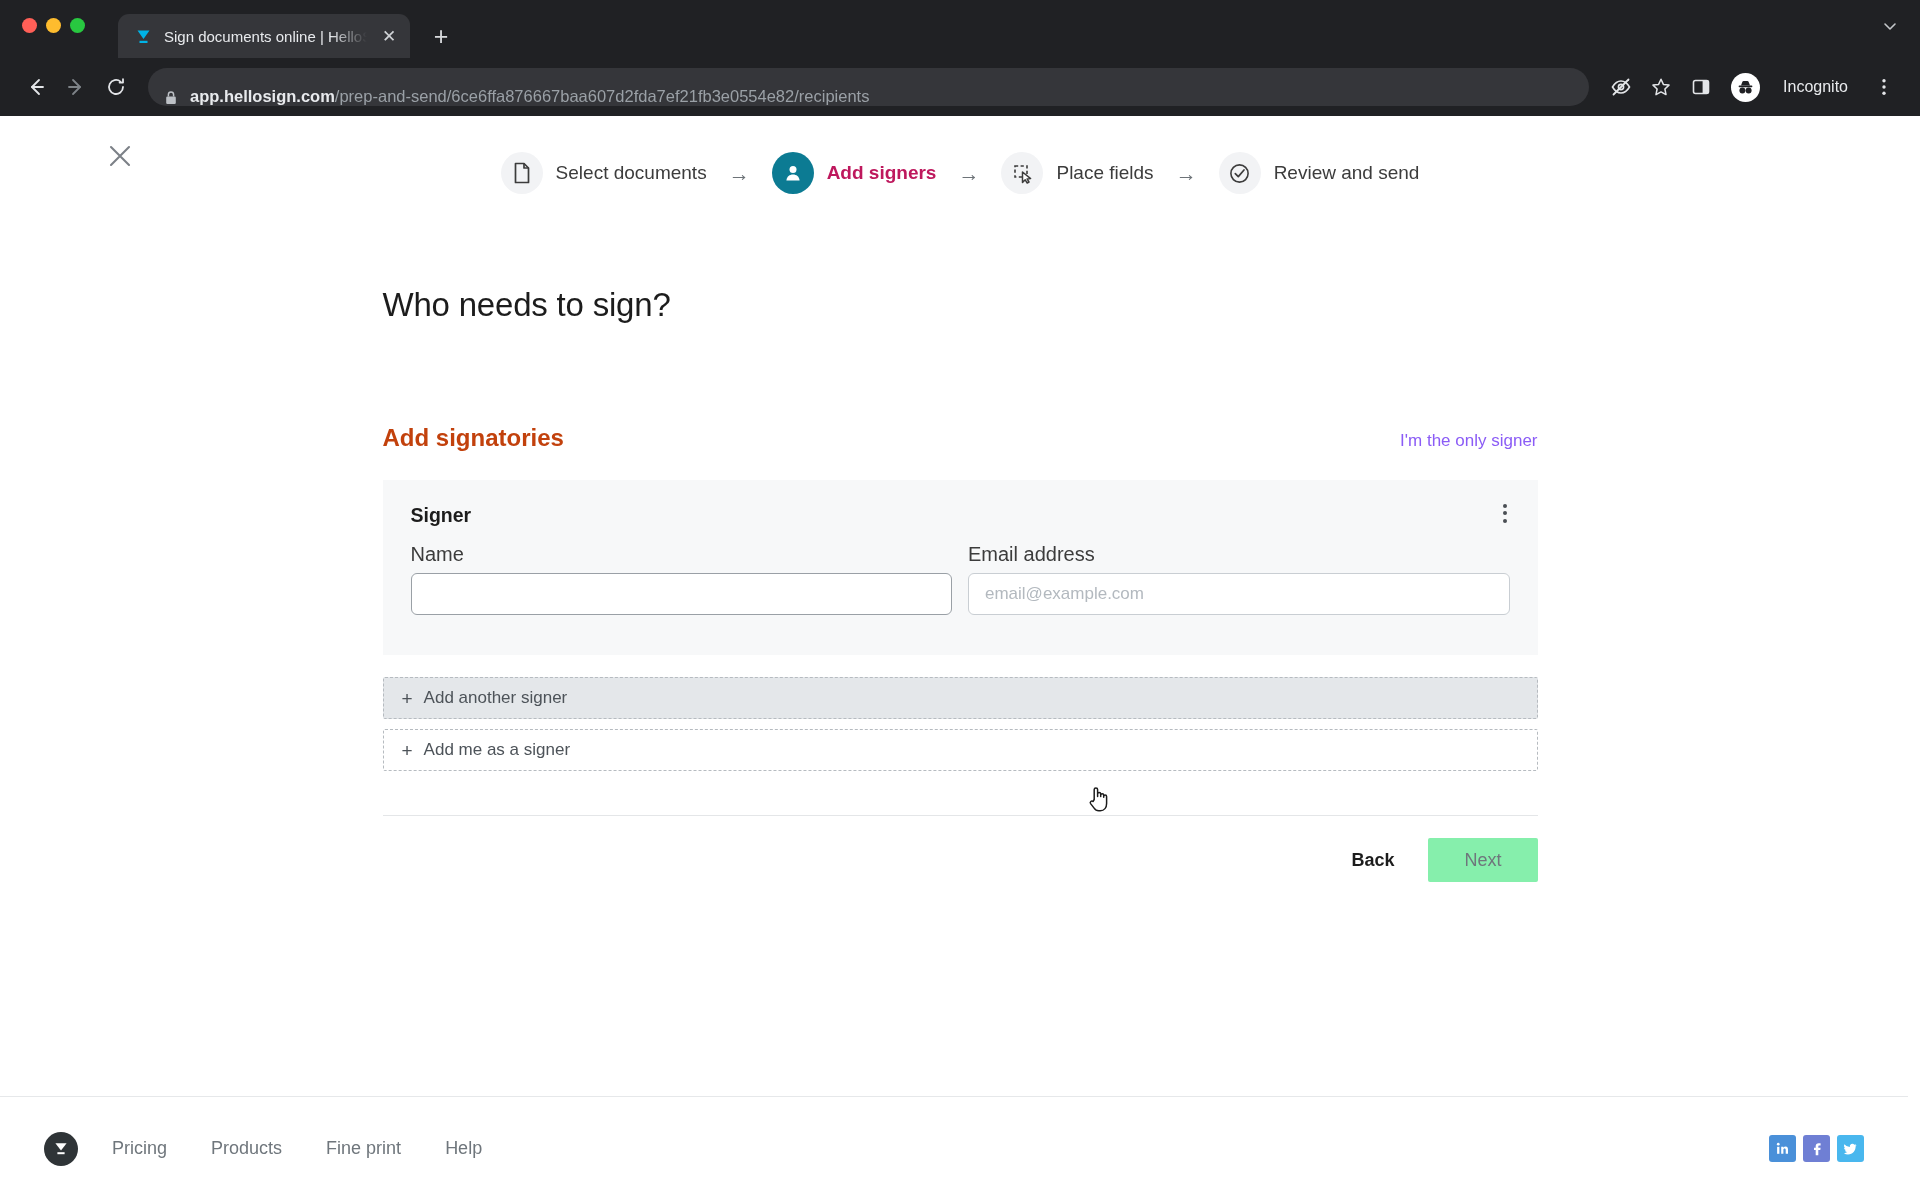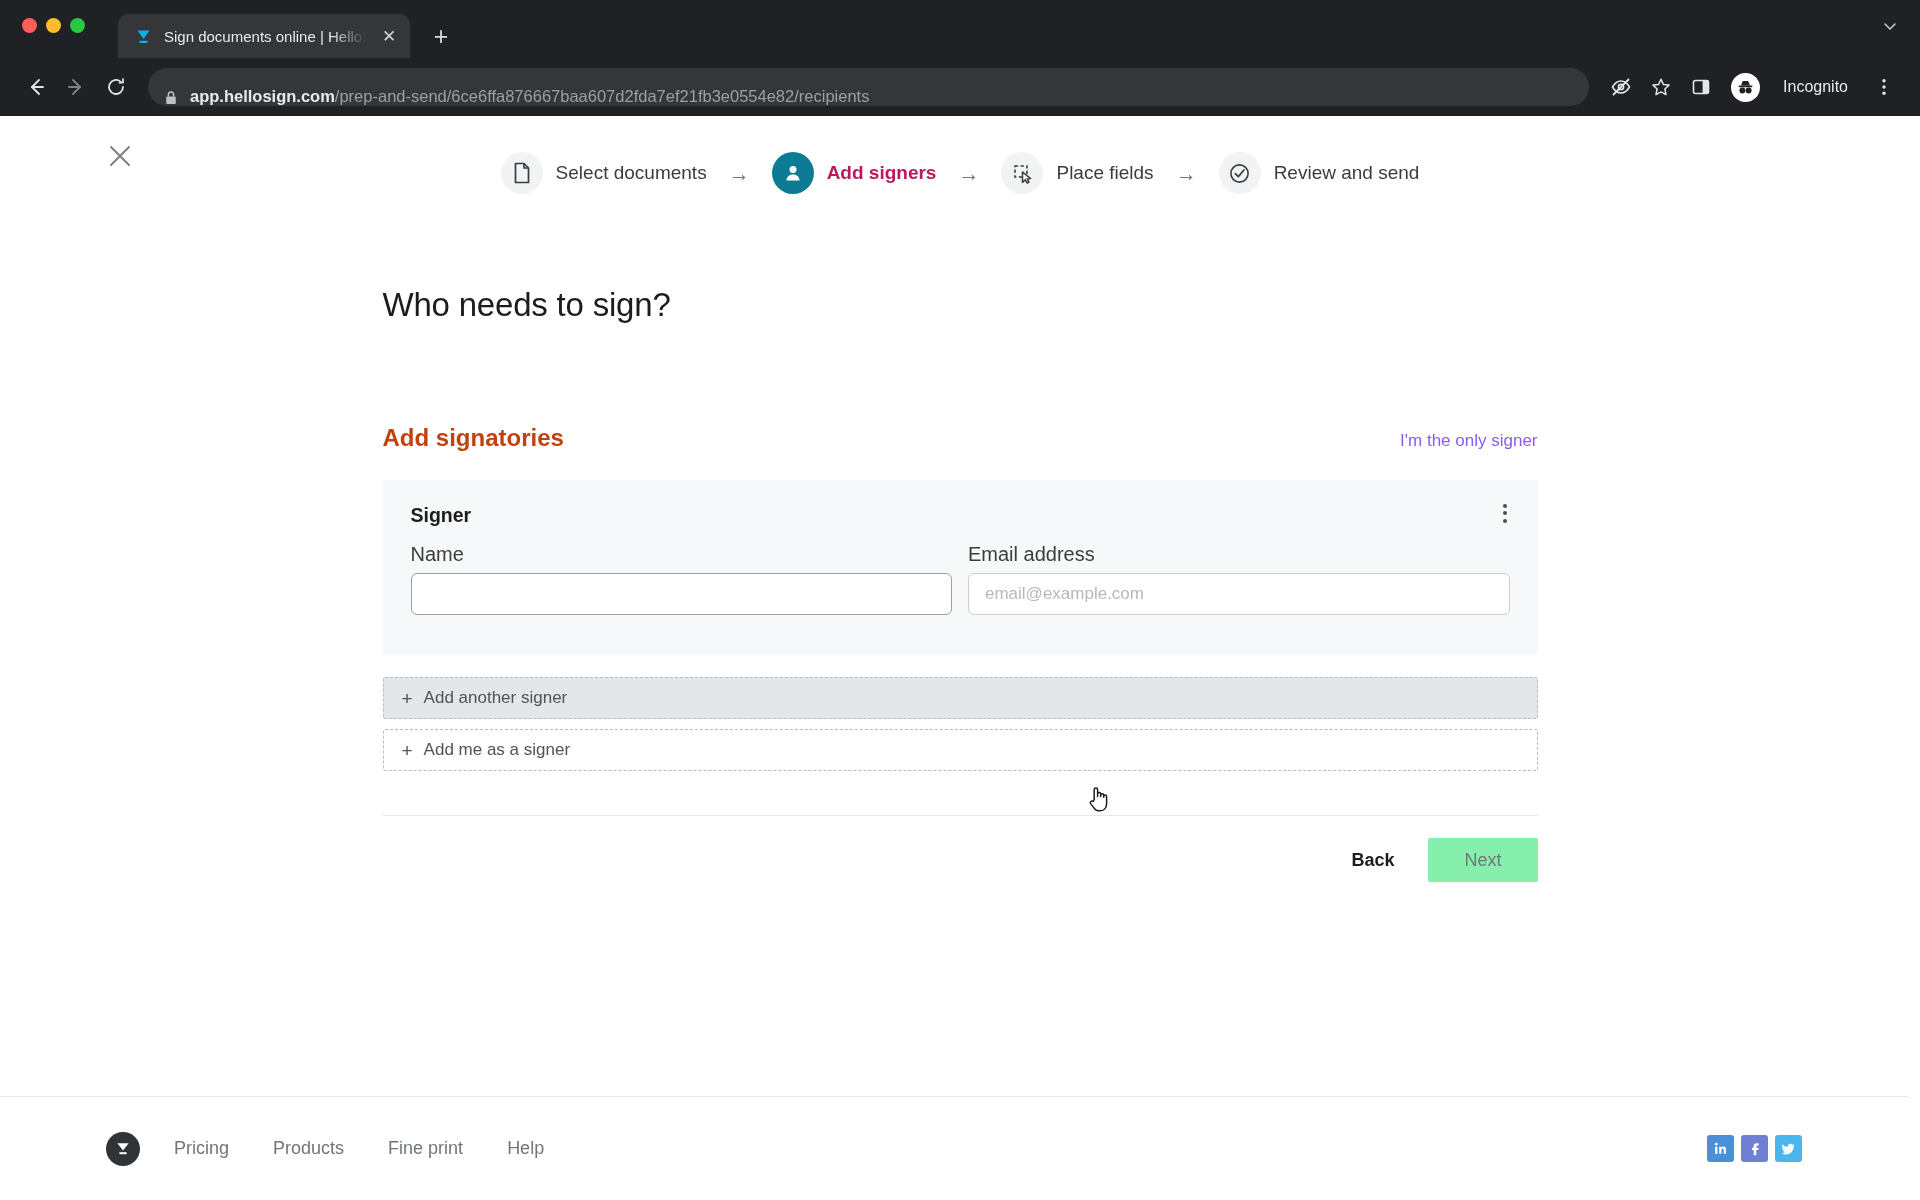--- a/index.html
+++ b/index.html
@@ -182,21 +182,21 @@
     height: 44px; padding: 0 36px; background: #86efac; border: none;
     font-size: 18px; color: #6f767c; border-radius: 2px;
     font-family: "Liberation Sans", sans-serif;
   }
 
   
   #page-footer {
     position: absolute; left: 0; right: 12px; bottom: 0;
     height: 104px; border-top: 1px solid #e6e8ea;
     display: flex; align-items: center;
-    padding: 0 106px;
+    padding: 0 44px;
   }
   #footer-logo {
     width: 34px; height: 34px; border-radius: 50%; background: #2f3437;
     display: flex; align-items: center; justify-content: center;
     margin-right: 34px; flex: 0 0 34px;
   }
   #footer-links { display: flex; align-items: center; gap: 44px; }
   .footer-link { font-size: 18px; color: #6f767c; }
   #social-icons { margin-left: auto; display: flex; gap: 7px; }
   .social-icon {

